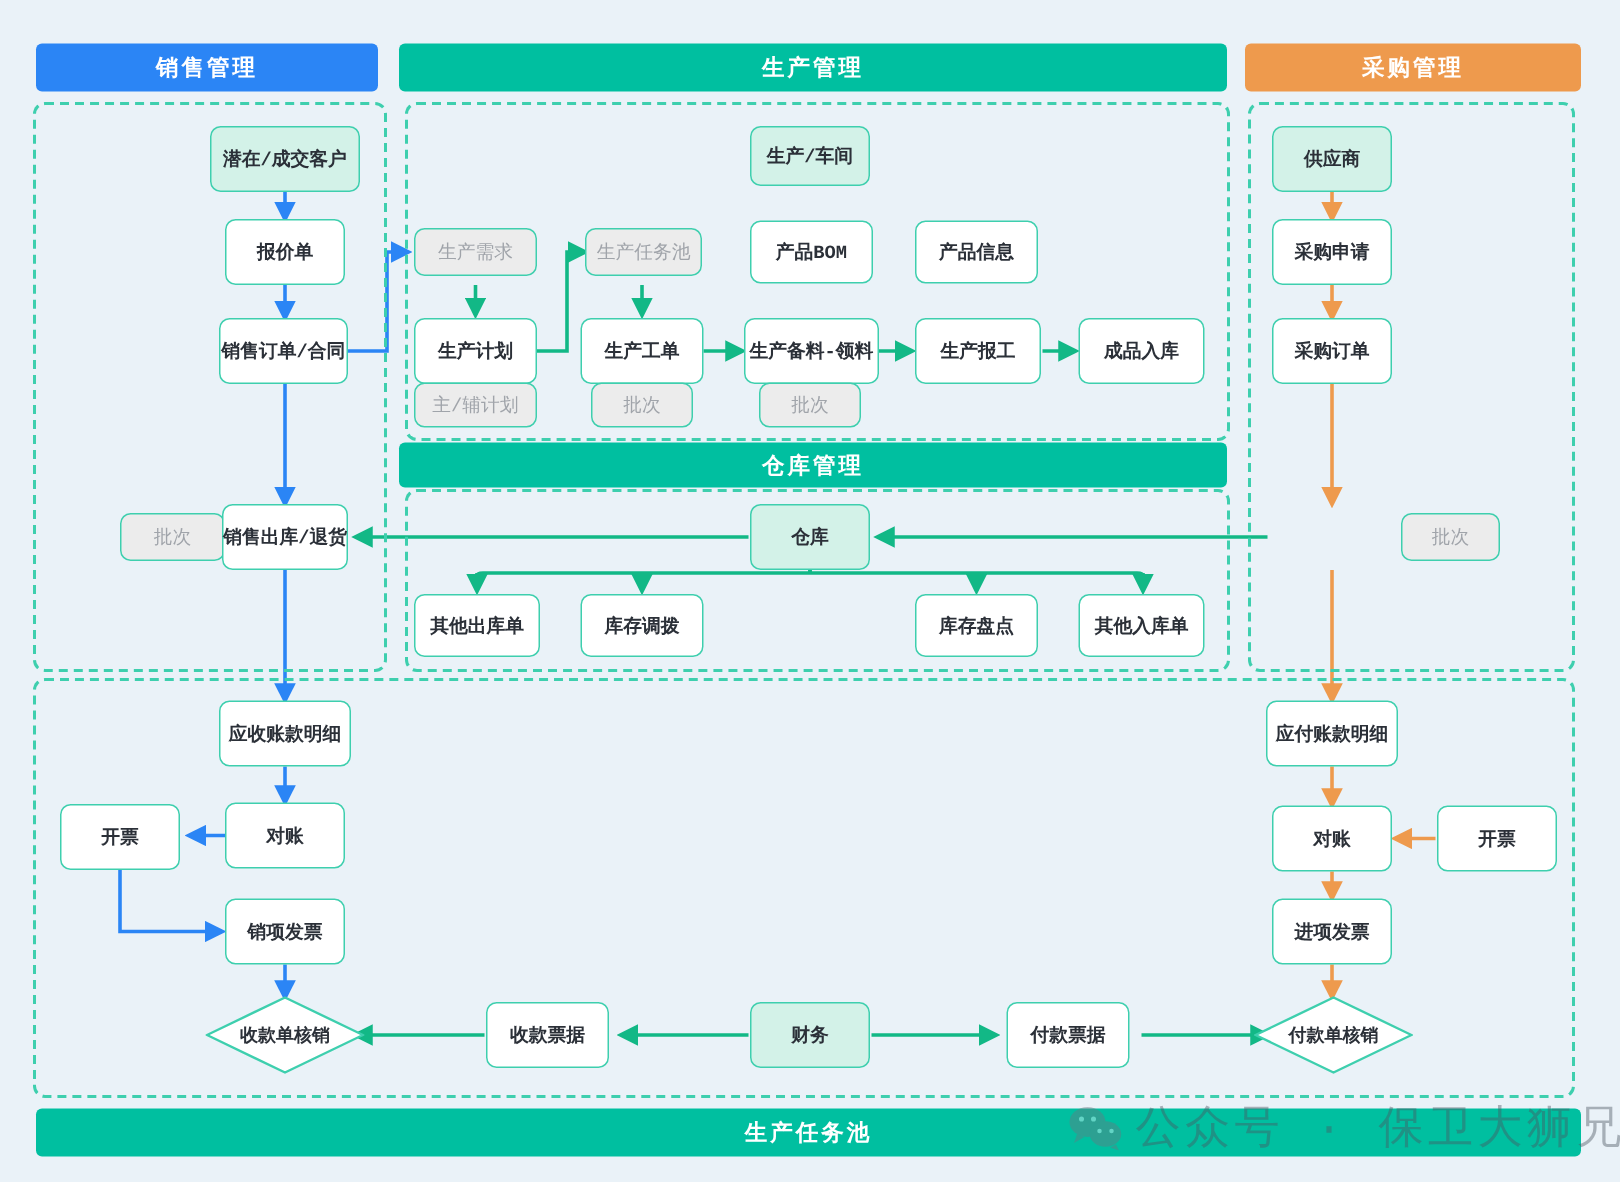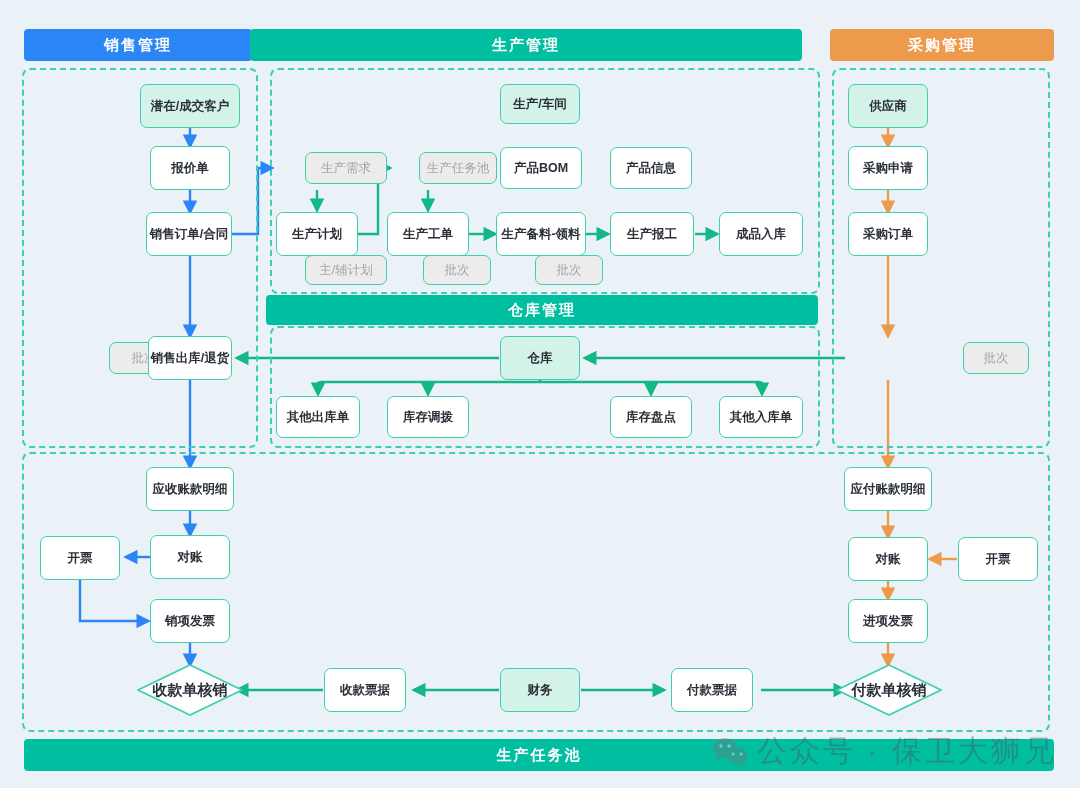--- a/index.html
+++ b/index.html
@@ -3,21 +3,21 @@
 <meta charset="utf-8">
 <style>
   html,body{margin:0;padding:0;}
   body{
     width:1080px;height:788px;
     background:#EAF2F8;
     font-family:"Liberation Sans","DejaVu Sans",sans-serif;
     overflow:hidden;
     position:relative;
   }
-  #stage{position:absolute;left:0;top:0;width:980px;height:788px;}
+  #stage{position:absolute;left:0;top:0;width:980px;height:788px;font-family:Liberation Mono, monospace;}
   svg#wires{position:absolute;left:0;top:0;width:1080px;height:788px;pointer-events:none;}
 
   
   .bar{
     position:absolute;
     display:flex;align-items:center;justify-content:center;
     border-radius:4px;
     color:#ffffff;
     font-weight:bold;
     font-size:15px;
@@ -44,29 +44,29 @@
     border:1.5px solid #3ECFAE;
     border-radius:7px;
     background:#ffffff;
     color:#2B3038;
     font-size:12.5px;
     font-weight:bold;
     white-space:nowrap;
     z-index:4;
   }
   .node.mint{background:#D3F2E8;font-weight:bold;}
-  .node.grey{background:#ECECEC;color:#A0A4AA;font-weight:normal;margin-left:29px;}
+  .node.grey{background:#ECECEC;color:#A0A4AA;font-weight:normal;}
   .node.diamond{
     border:none;background:transparent;font-weight:normal;
   }
   .node.diamond .dshape{
     position:absolute;left:0;top:0;width:100%;height:100%;
   }
   .node.diamond .dlabel{
-    position:relative;z-index:2;font-size:15px;font-weight:bold;color:#2B3038;
+    position:relative;z-index:2;font-size:12px;font-weight:bold;color:#2B3038;
   }
 
   
   #watermark{
     position:absolute;
     left:712px;top:731px;
     display:flex;align-items:center;gap:9px;
     z-index:9;
     opacity:.42;
     pointer-events:none;
@@ -146,21 +146,21 @@
 
   <div class="group" style="left:22px;top:68px;width:232px;height:376px;"></div>
   <div class="group" style="left:270px;top:68px;width:546px;height:222px;"></div>
   <div class="group" style="left:270px;top:326px;width:546px;height:118px;"></div>
   <div class="group" style="left:832px;top:68px;width:214px;height:376px;"></div>
   <div class="group" style="left:22px;top:452px;width:1024px;height:276px;"></div>
 
   <div class="bar blue" style="left:24px;top:29px;width:228px;height:32px;">
     <span>销售管理</span>
   </div>
-  <div class="bar green" style="left:250px;top:29px;width:552px;height:32px;">
+  <div class="bar green" style="left:266px;top:29px;width:552px;height:32px;">
     <span>生产管理</span>
   </div>
   <div class="bar orange" style="left:830px;top:29px;width:224px;height:32px;">
     <span>采购管理</span>
   </div>
   <div class="bar green" style="left:266px;top:295px;width:552px;height:30px;">
     <span>仓库管理</span>
   </div>
   <div class="bar green" style="left:24px;top:739px;width:1030px;height:32px;">
     <span>生产任务池</span>

